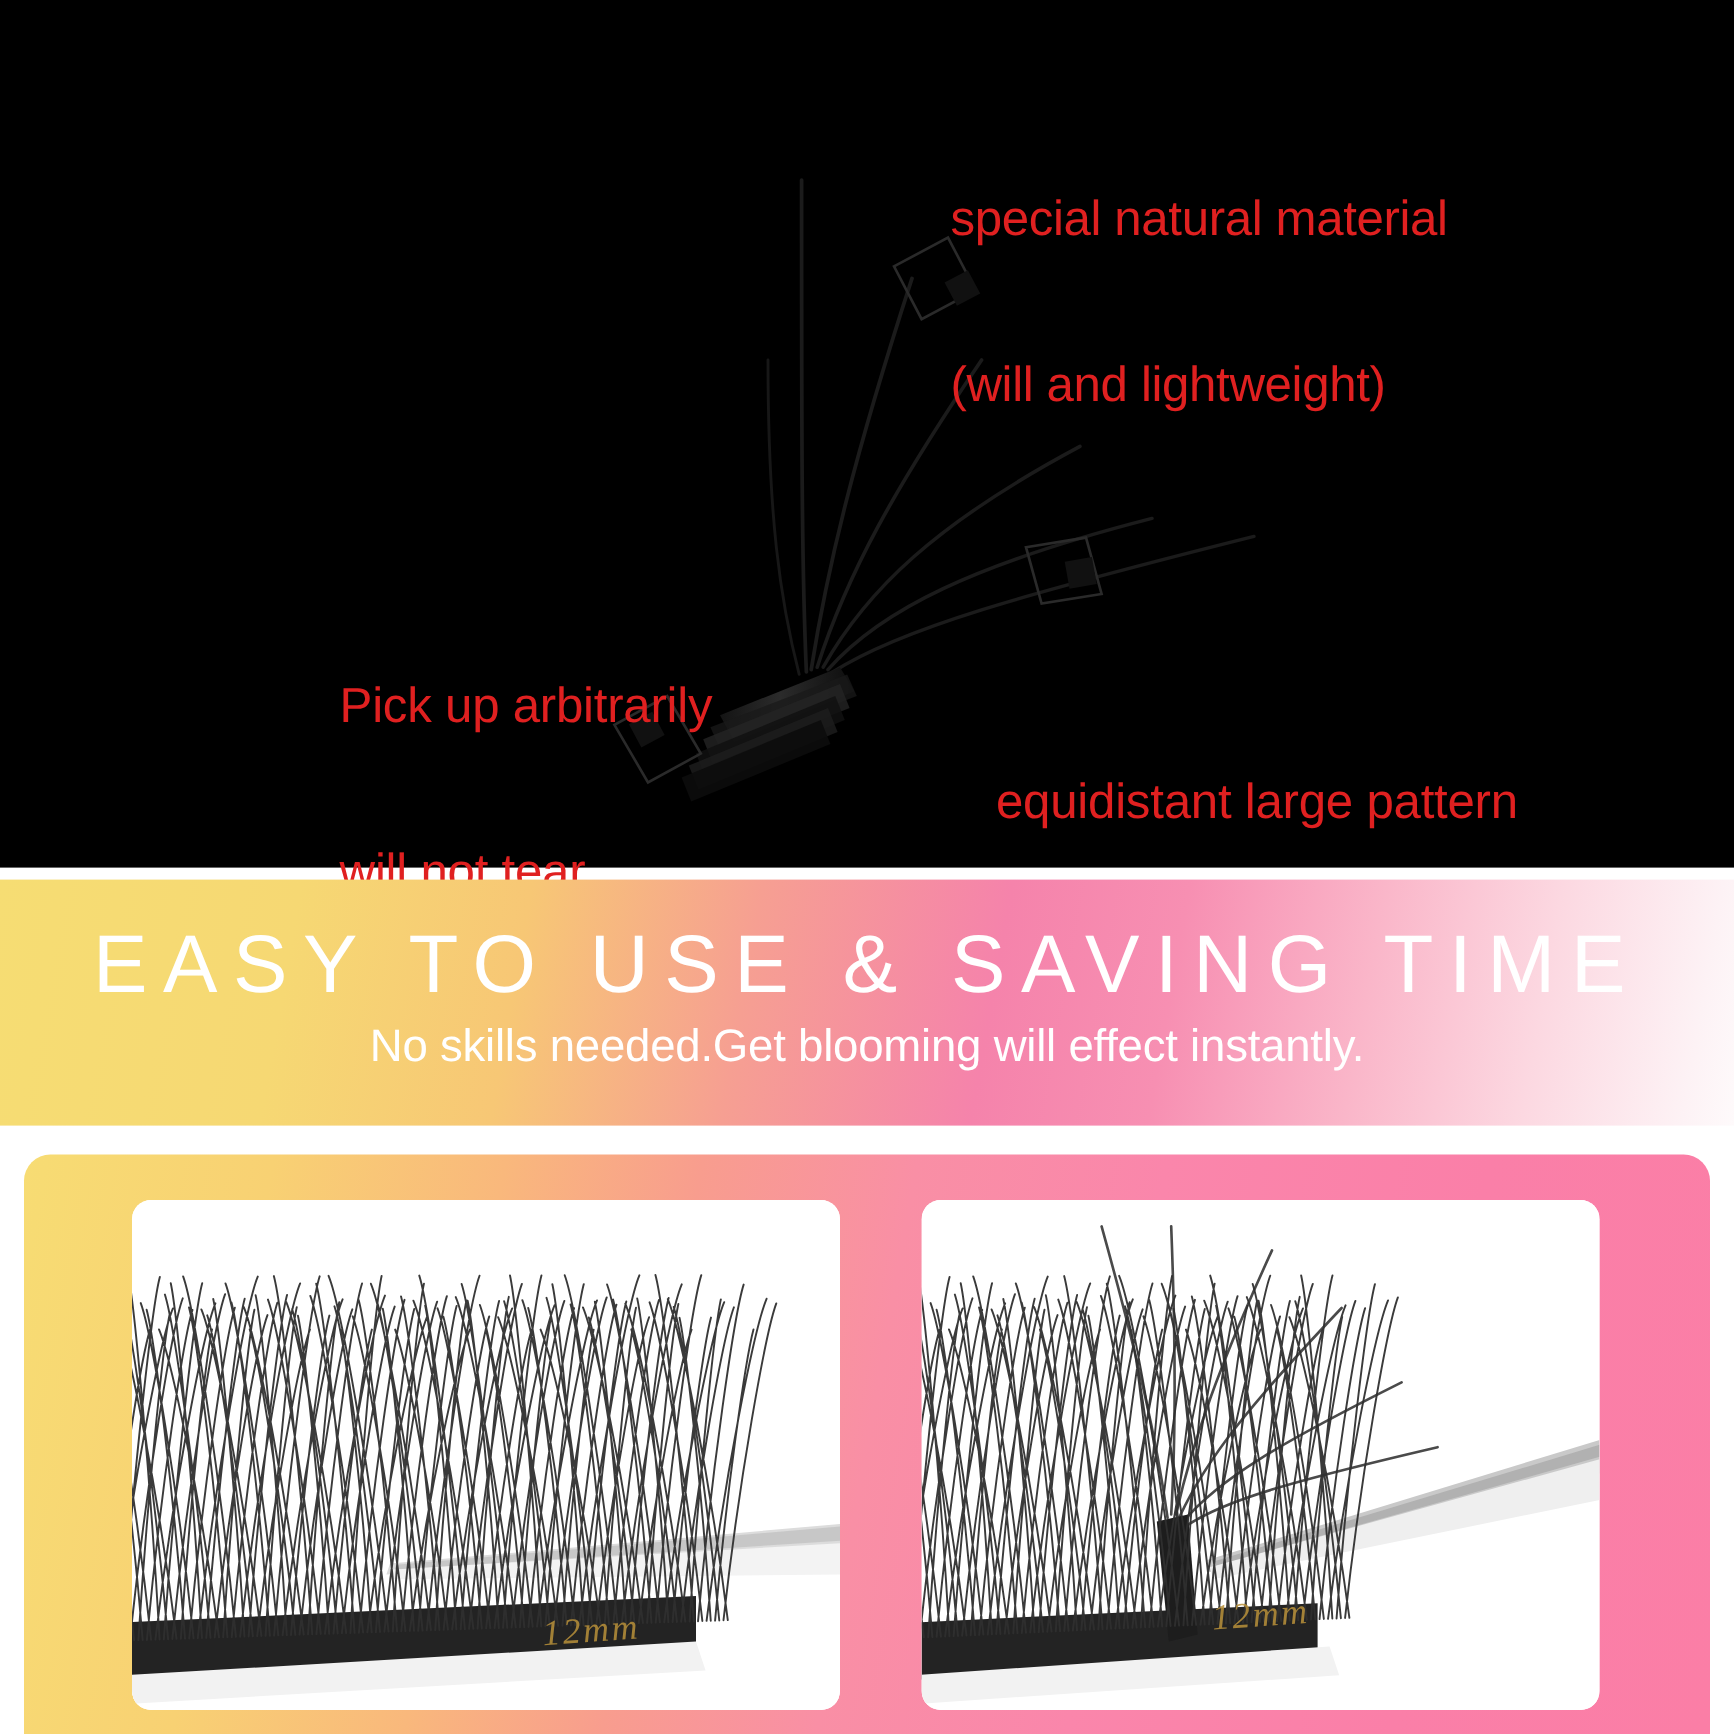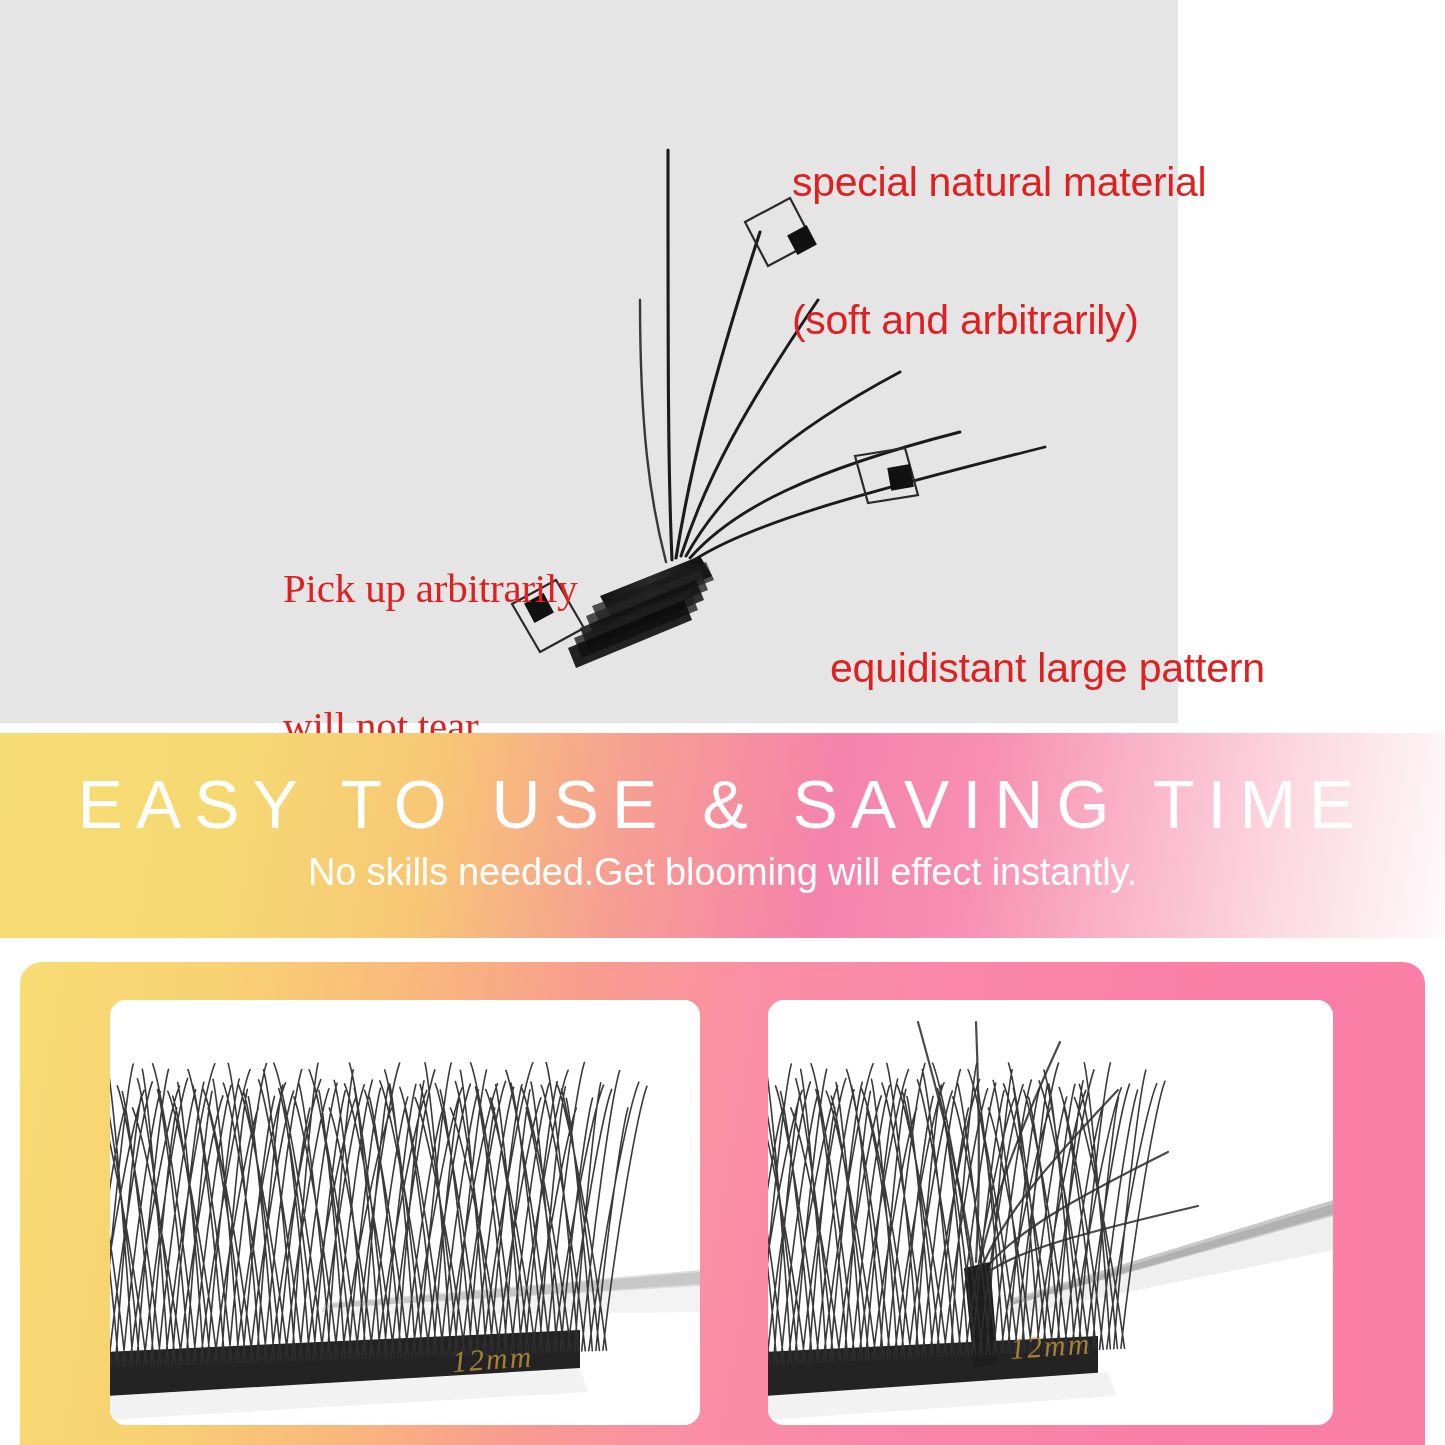--- a/index.html
+++ b/index.html
@@ -1,25 +1,25 @@
 <!DOCTYPE html>
 <html><head>
 <meta charset="utf-8">
 <style>
   html,body{margin:0;padding:0;background:#fff;}
   body{width:1445px;height:1445px;position:relative;overflow:hidden;
        font-family:"Liberation Sans",sans-serif;}
 
   
-  #top-section{position:absolute;left:0;top:0;width:1178px;height:723px;background:#e5e5e5;}
+  #top-section{position:absolute;left:0;top:0;width:1445px;height:723px;background:#000000;}
   #top-diagram{position:absolute;left:0;top:0;width:1445px;height:723px;}
 
   .callout{position:absolute;color:#e02020;line-height:1.12;white-space:pre;}
   #callout-material{left:792px;top:68px;font-size:41px;letter-spacing:-0.3px;}
-  #callout-pickup{left:283px;top:474px;font-size:41px;letter-spacing:-0.2px;font-family:Liberation Serif, serif;}
+  #callout-pickup{left:283px;top:474px;font-size:41px;letter-spacing:-0.2px;}
   #callout-pattern{left:830px;top:554px;font-size:41px;letter-spacing:-0.2px;}
 
   
   #banner{position:absolute;left:0;top:733px;width:1445px;height:205px;
      background:linear-gradient(100deg,
         #f6dd73 0%,
         #f6d873 17%,
         #f7c775 30%,
         #f69f92 43%,
         #f583ab 57%,
@@ -102,21 +102,21 @@
     <rect x="889" y="466" width="23" height="23" transform="rotate(-10 900 477)" fill="#111"></rect>
 
     <g stroke="#2a2a2a" stroke-width="2.2" fill="none">
       <polygon points="512,604 556,580 584,628 540,652"></polygon>
     </g>
     <rect x="528" y="597" width="22" height="22" transform="rotate(-28 539 608)" fill="#111"></rect>
   </svg>
 
   <div class="callout" id="callout-material">
     <div>special natural material</div>
-    <div>(soft and arbitrarily)</div>
+    <div>(will and lightweight)</div>
   </div>
 
   <div class="callout" id="callout-pickup">
     <div>Pick up arbitrarily</div>
     <div>will not tear</div>
   </div>
 
   <div class="callout" id="callout-pattern">
     <div>equidistant large pattern</div>
   </div>

